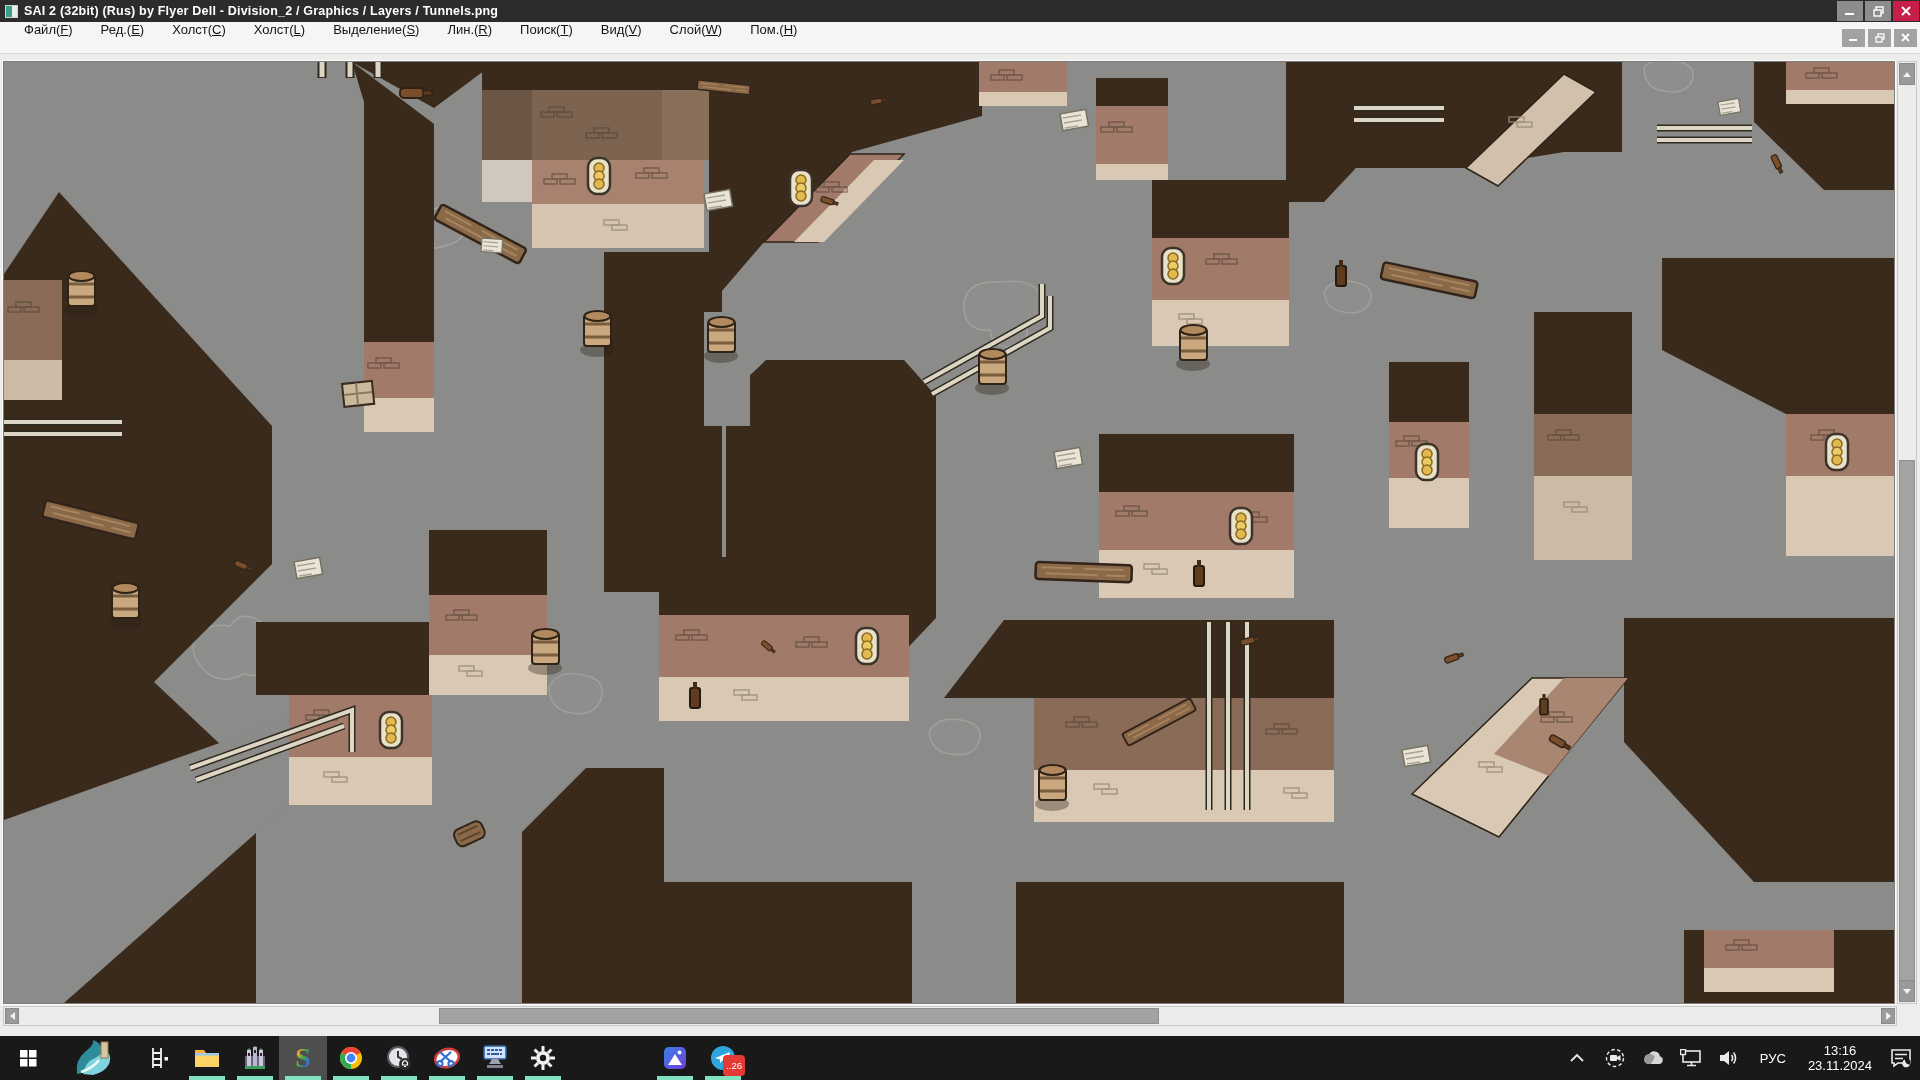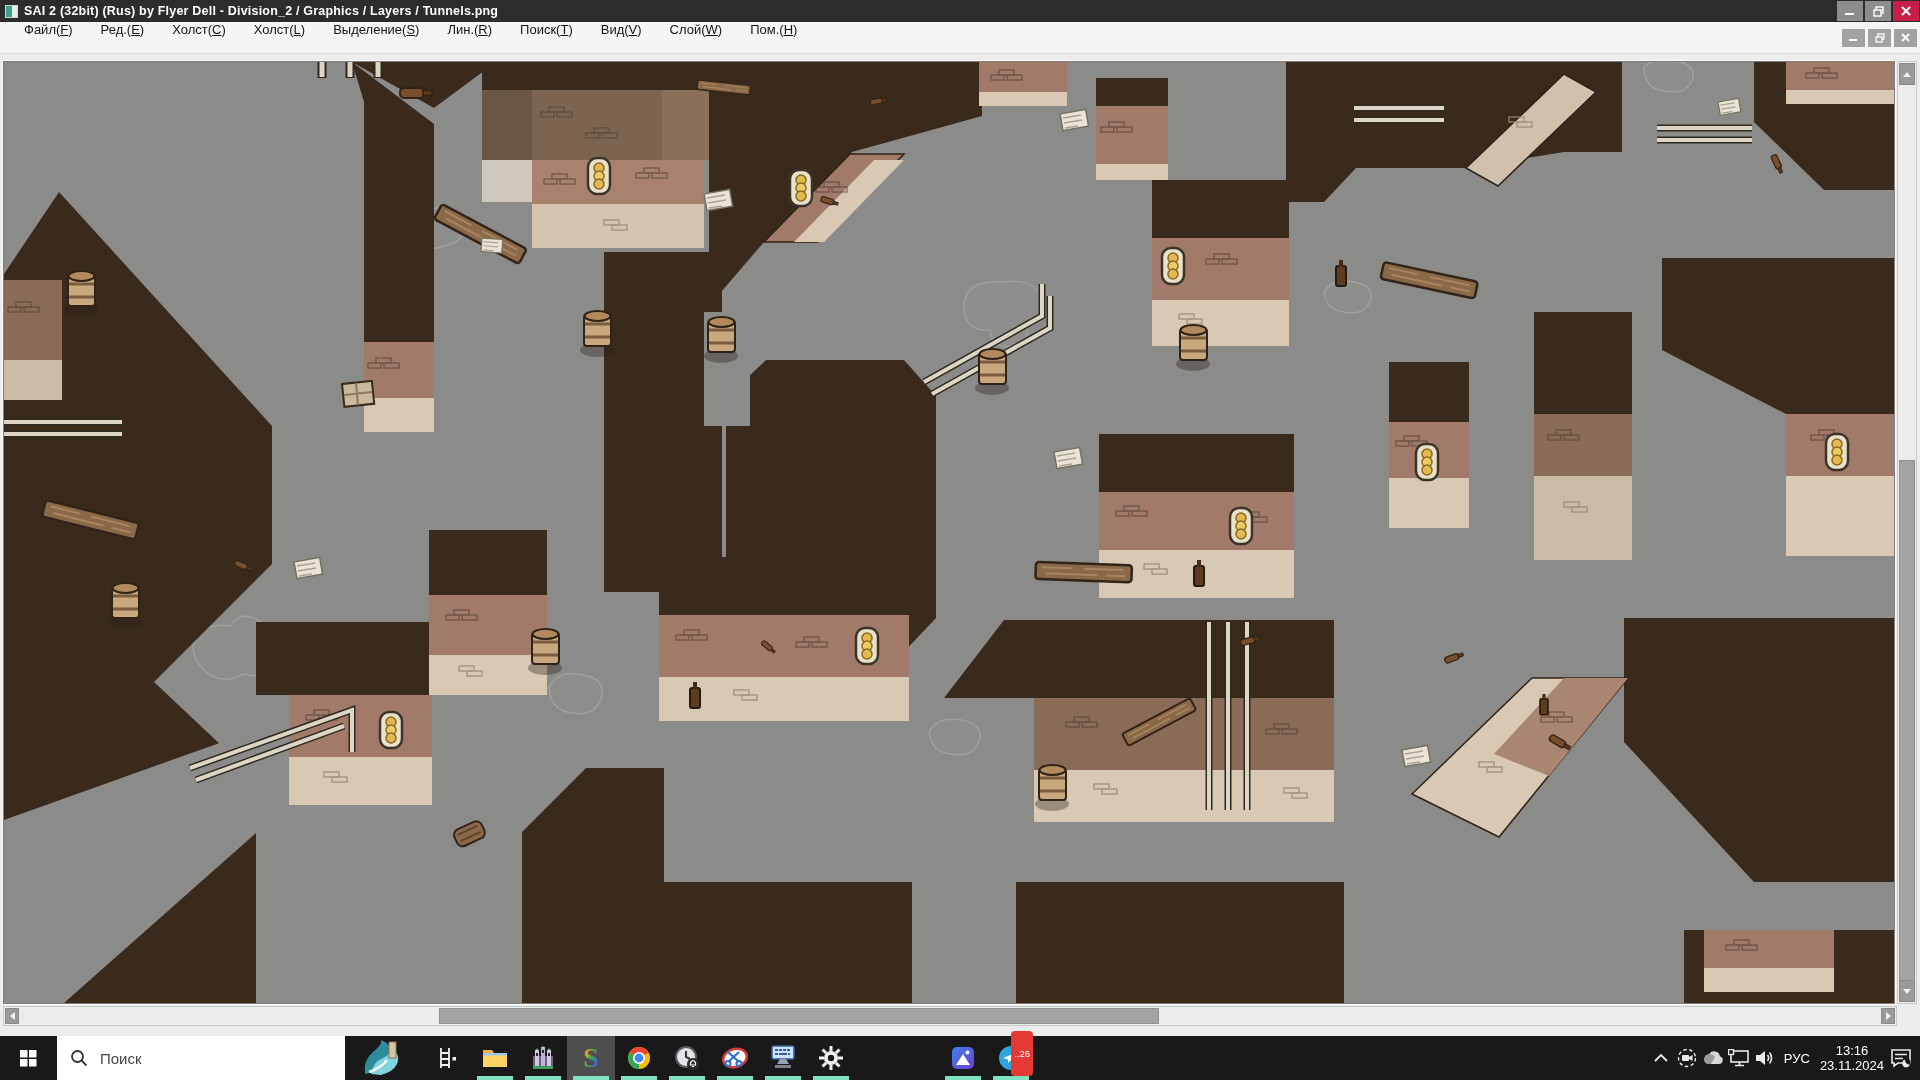--- a/index.html
+++ b/index.html
@@ -45,25 +45,25 @@
   
   #taskbar{left:0;top:1036px;width:1920px;height:44px;background:#191919;display:flex;align-items:stretch;color:#fff;}
   #start-button{width:57px;display:flex;align-items:center;justify-content:center;}
   #search-box{width:288px;background:#ffffff;display:flex;align-items:center;padding-left:13px;gap:12px;}
   #search-box span{color:#454545;font-size:15px;}
   #widget-button{width:78px;display:flex;align-items:center;justify-content:center;}
   .tb-slot{width:48px;position:relative;display:flex;align-items:center;justify-content:center;}
   .tb-slot.active{background:#4e4e4e;}
   .tb-slot .runline{position:absolute;bottom:0;left:6px;right:6px;height:4px;background:#7fe3bf;}
   .tb-spacer{width:84px;}
-  #tray{margin-left:auto;display:flex;align-items:center;gap:0;padding-right:6px;}
+  #tray{margin-left:auto;display:flex;align-items:center;gap:12px;padding-right:6px;}
   .tray-ico{width:26px;height:26px;display:flex;align-items:center;justify-content:center;}
   #tray-lang{font-size:13px;padding:0 6px;}
   #tray-clock{text-align:center;font-size:13px;line-height:15px;padding:0 4px;}
-  .badge{position:absolute;right:2px;bottom:4px;background:#e53935;color:#fff;font-size:9.5px;line-height:13px;padding:16px 3px;border-radius:4px;}
+  .badge{position:absolute;right:2px;bottom:4px;background:#e53935;color:#fff;font-size:9.5px;line-height:13px;padding:4px 3px;border-radius:4px;}
 </style>
 </head>
 <body>
 
 <div id="titlebar" class="abs">
   <div id="app-icon"></div>
   <div id="title-text">SAI 2 (32bit) (Rus) by Flyer Dell - Division_2 / Graphics / Layers / Tunnels.png</div>
   <div class="winbtns">
     <div class="wbtn">
         <svg width="10" height="10">
@@ -503,27 +503,20 @@
 <div id="taskbar" class="abs">
   <div id="start-button">
     <svg width="17" height="17">
       <rect x="0" y="0" width="7.5" height="7.5" fill="#fff"></rect>
         <rect x="9" y="0" width="7.5" height="7.5" fill="#fff"></rect>
       <rect x="0" y="9" width="7.5" height="7.5" fill="#fff"></rect>
         <rect x="9" y="9" width="7.5" height="7.5" fill="#fff"></rect>
     </svg>
   </div>
 
-  <div id="search-box">
-    <svg width="18" height="18">
-      <circle cx="7.5" cy="7.5" r="5.5" fill="none" stroke="#333" stroke-width="1.8"></circle>
-      <path d="M11.5,11.5 L16.5,16.5" stroke="#333" stroke-width="1.8"></path>
-    </svg>
-    <span>Поиск</span>
-  </div>
 
   <div id="widget-button">
     <svg width="46" height="40" viewBox="0 0 46 40">
       <path d="M4,36 Q2,22 12,14 Q22,6 20,2 Q32,6 28,18 Q26,28 14,34 Z" fill="#2e8b9a"></path>
       <path d="M10,36 Q12,24 22,20 Q30,16 30,10 Q40,16 36,26 Q32,34 20,37 Z" fill="#7fd4df"></path>
       <rect x="28" y="4" width="7" height="16" fill="#d8c6a0" stroke="#8a7a55"></rect>
       <path d="M8,34 Q20,30 26,22" fill="none" stroke="#f2fbfc" stroke-width="2.5"></path>
     </svg>
   </div>
 

